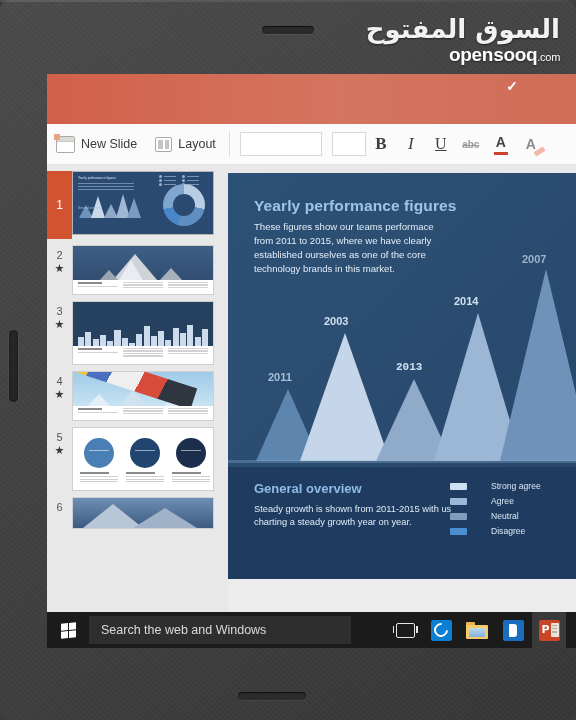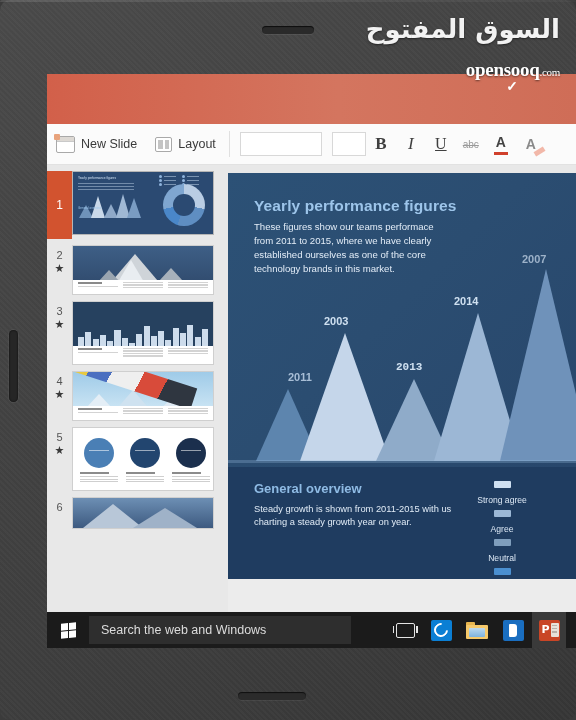--- a/index.html
+++ b/index.html
@@ -51,23 +51,23 @@
     pointer-events:none;
   }
   .wm-ar{
     font-family:"DejaVu Sans",sans-serif;
     font-size:26px;font-weight:bold;color:#f2f2f2;
     line-height:1.05;direction:rtl;
     text-shadow:0 1px 2px rgba(0,0,0,.5);
     white-space:nowrap;
   }
   .wm-en{
-    font-family:Liberation Serif, serif;
+    font-family:Liberation Sans, sans-serif;
     font-size:19px;font-weight:bold;color:#ffffff;
-    letter-spacing:-.3px;margin-top:16px;
+    letter-spacing:-.3px;margin-top:1px;
     text-shadow:0 1px 2px rgba(0,0,0,.5);
   }
   .wm-en .dot{font-size:11px;font-weight:normal;}
 
   
   .screen{
     position:absolute;left:47px;top:74px;width:529px;height:574px;
     background:#ececec;overflow:hidden;
   }
 
@@ -130,21 +130,21 @@
   }
   .fld.wide{width:80px;margin-left:6px;}
   .fld.narrow{width:32px;margin-left:10px;}
   .tb-btn{
     width:30px;height:36px;display:flex;align-items:center;justify-content:center;
     font-size:16px;color:#3f3f3f;cursor:default;
   }
   .tb-btn.b{font-weight:bold;font-family:"Liberation Serif",serif;font-size:17px;}
   .tb-btn.i{font-style:italic;font-family:"Liberation Serif",serif;font-size:17px;}
   .tb-btn.u{text-decoration:underline;font-family:"Liberation Serif",serif;font-size:16px;}
-  .tb-btn.s{font-size:10px;color:#9a9a9a;text-decoration:line-through;}
+  .tb-btn.s{font-size:10px;color:#9a9a9a;text-decoration:line-through;font-weight:bold;}
   .tb-btn.fc{flex-direction:column;gap:2px;font-size:14px;font-weight:bold;color:#444;}
   .fc-bar{width:14px;height:3px;background:#d0402c;display:block;}
   .tb-btn.hl{position:relative;font-size:14px;font-weight:bold;color:#8a8a8a;}
   .tb-btn.hl:after{
     content:"";position:absolute;right:1px;bottom:8px;width:11px;height:5px;
     background:#f2b8a9;transform:rotate(-32deg);
   }
 
   
   .workspace{
@@ -269,21 +269,21 @@
   }
   .p-title{
     position:absolute;left:26px;top:14px;
     font-size:13px;font-weight:bold;color:#8fbbe4;
   }
   .p-body{
     position:absolute;left:26px;top:36px;width:212px;
     font-size:9.3px;line-height:13px;color:#e0ebf6;
   }
   .p-legend{position:absolute;right:22px;top:14px;width:104px;}
-  .lg-row{display:flex;align-items:center;gap:7px;margin-bottom:5px;flex-direction:column;}
+  .lg-row{display:flex;align-items:center;gap:24px;margin-bottom:5px;}
   .lg-sw{width:17px;height:7px;border-radius:1px;display:block;}
   .lg-tx{font-size:8.6px;color:#dbe7f4;}
   .stage-bottom{
     position:absolute;left:6px;right:0;bottom:0;height:70px;background:#ececec;
   }
 
   
   .taskbar{
     position:absolute;left:0;right:0;bottom:0;height:36px;
     background:#1b1b1b;display:flex;align-items:center;z-index:30;
@@ -588,21 +588,21 @@
           <div class="s-title">Yearly performance figures</div>
           <div class="s-body">These figures show our teams performace from 2011 to 2015, where we have clearly established ourselves as one of the core technology brands in this market.</div>
 
           <div class="peaks">
             <div class="peak" style="left:8px;border-left-width:32px;border-right-width:32px;border-bottom:72px solid #5d85ae;"></div>
             <div class="peak" style="left:52px;border-left-width:45px;border-right-width:45px;border-bottom:128px solid #c5d6ea;"></div>
             <div class="peak" style="left:128px;border-left-width:38px;border-right-width:38px;border-bottom:82px solid #8fabc9;"></div>
             <div class="peak" style="left:186px;border-left-width:44px;border-right-width:44px;border-bottom:148px solid #9cb7d5;"></div>
             <div class="peak" style="left:252px;border-left-width:46px;border-right-width:46px;border-bottom:192px solid #6f92ba;"></div>
 
-            <div class="peak-lbl" style="left:40px;bottom:78px;color:#a8bed6;text-align:center;">2011</div>
+            <div class="peak-lbl" style="left:20px;bottom:78px;color:#a8bed6;text-align:center;">2011</div>
             <div class="peak-lbl" style="left:76px;bottom:134px;">2003</div>
             <div class="peak-lbl" style="left:148px;bottom:88px;font-family:Liberation Mono, monospace;">2013</div>
             <div class="peak-lbl" style="left:206px;bottom:154px;">2014</div>
             <div class="peak-lbl" style="left:274px;bottom:196px;color:#9db2c9;">2007</div>
           </div>
           <div class="baseline"></div>
 
           <div class="s-panel">
             <div class="p-title">General overview</div>
             <div class="p-body">Steady growth is shown from 2011-2015 with us charting a steady growth year on year.</div>

